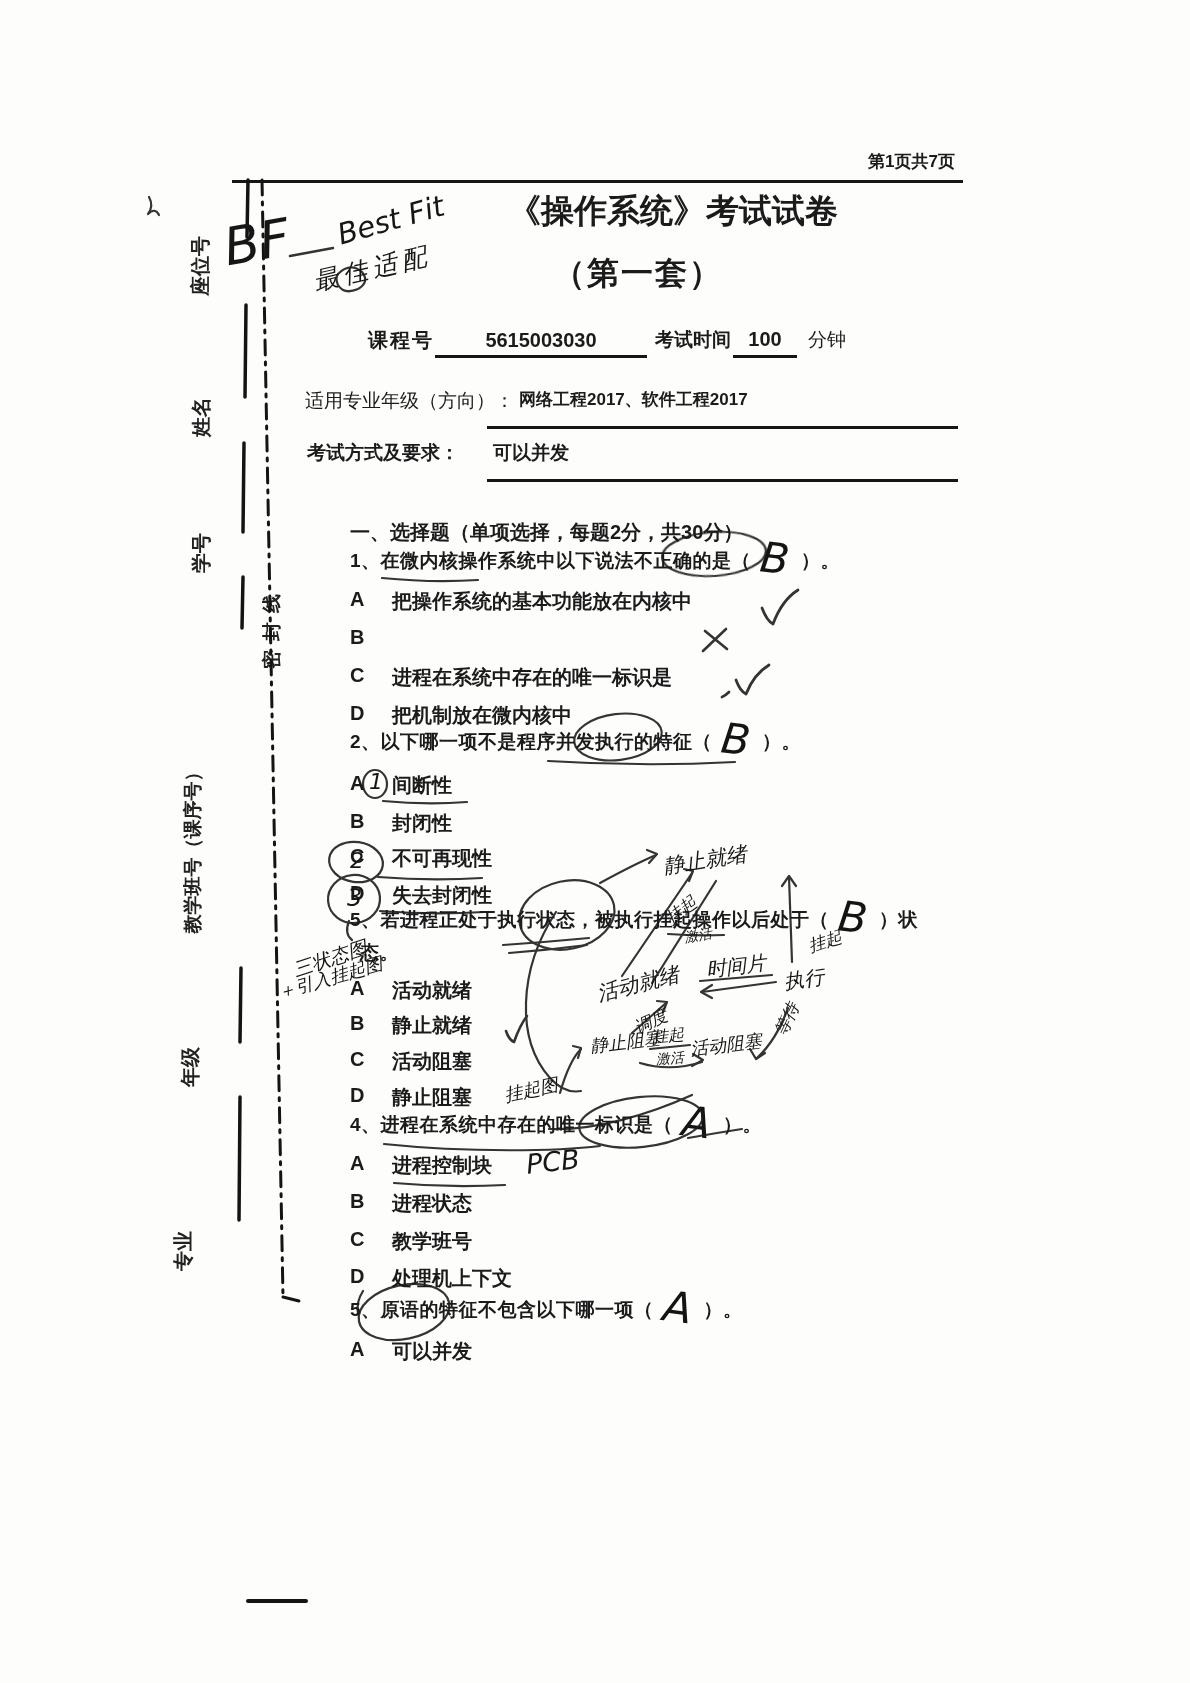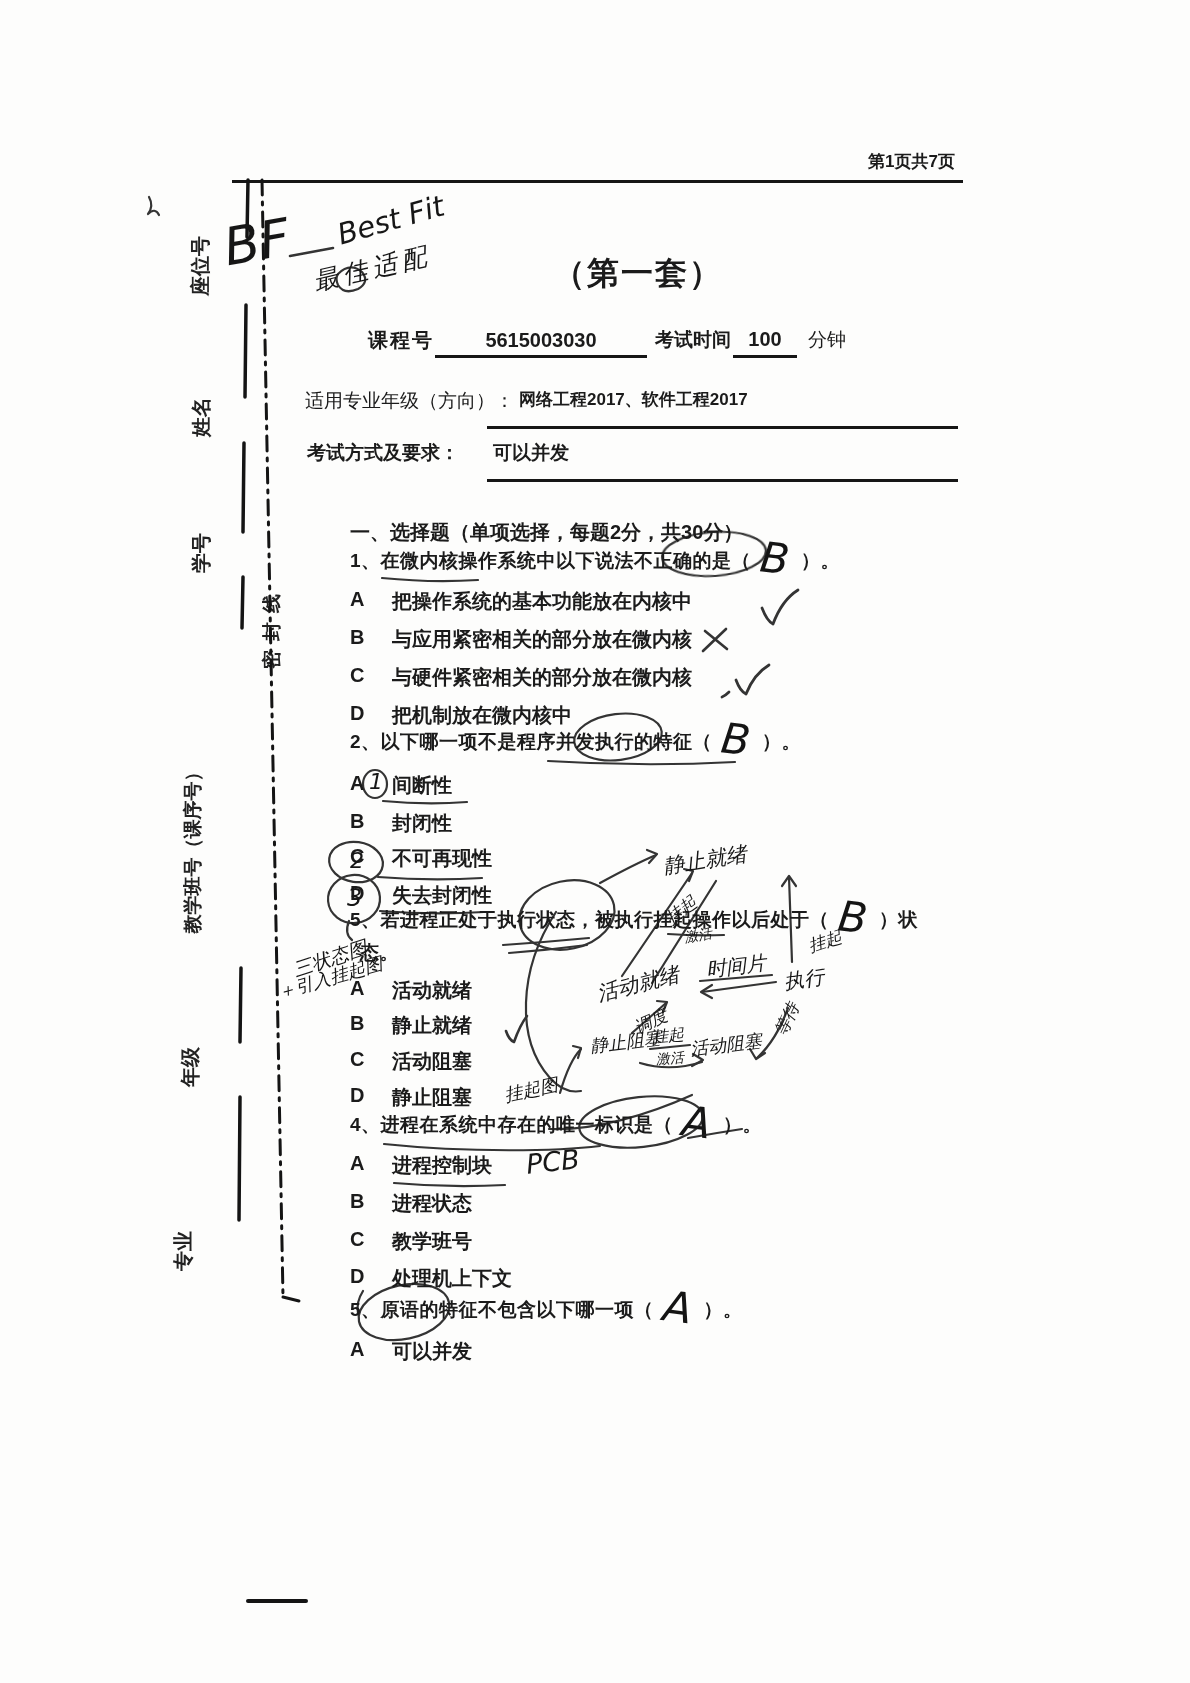--- a/index.html
+++ b/index.html
@@ -20,20 +20,21 @@
   .hline{position:absolute;height:3px;background:#161616;z-index:2;}
 </style>
 </head>
 <body>
 
 <div id="page">
 
   <div class="pt" style="left:868px;top:150px;font-size:17px;font-weight:700;">第1页共7页</div>
   <div class="hline" style="left:232px;top:180px;width:731px;"></div>
 
+  <div class="pt" style="left:508px;top:189px;font-size:33px;font-weight:700;">《操作系统》考试试卷</div>
   <div class="pt" style="left:553px;top:252px;font-size:32px;font-weight:700;letter-spacing:2px;">（第一套）</div>
 
   <div class="pt" style="left:368px;top:327px;font-size:20px;font-weight:700;letter-spacing:2px;">课程号</div>
   <div class="pt" style="left:435px;top:329px;width:212px;text-align:center;font-size:20px;">5615003030</div>
   <div class="hline" style="left:435px;top:355px;width:212px;"></div>
 
   <div class="pt" style="left:655px;top:327px;font-size:19px;font-weight:700;">考试时间</div>
   <div class="pt" style="left:733px;top:328px;width:64px;text-align:center;font-size:20px;">100</div>
   <div class="hline" style="left:733px;top:355px;width:64px;"></div>
   <div class="pt" style="left:808px;top:327px;font-size:19px;font-weight:400;">分钟</div>
@@ -58,25 +59,24 @@
 
   <div class="pt stem" style="left:350px;top:548px;">
     <span>1、在微内核操作系统中以下说法不正确的是（</span><span class="agap"><span class="hw-ans">B</span></span><span>）。</span>
   </div>
   <div class="opt" style="left:350px;top:588px;">
     <span class="ol">A</span>
     <span class="ot">把操作系统的基本功能放在内核中</span>
     </div>
   <div class="opt" style="left:350px;top:626px;">
     <span class="ol">B</span>
-    <span class="ot">与应用紧密相关的部分放在微内核</span>
     </div>
   <div class="opt" style="left:350px;top:664px;">
     <span class="ol">C</span>
-    <span class="ot">与硬件紧密相关的部分放在微内核</span>
+    <span class="ot">进程在系统中存在的唯一标识是</span>
     </div>
   <div class="opt" style="left:350px;top:702px;">
     <span class="ol">D</span>
     <span class="ot">把机制放在微内核中</span>
     </div>
 
   <div class="pt stem" style="left:350px;top:729px;">
     <span>2、以下哪一项不是程序并发执行的特征（</span><span class="agap"><span class="hw-ans">B</span></span><span>）。</span>
   </div>
   <div class="opt" style="left:350px;top:772px;">

